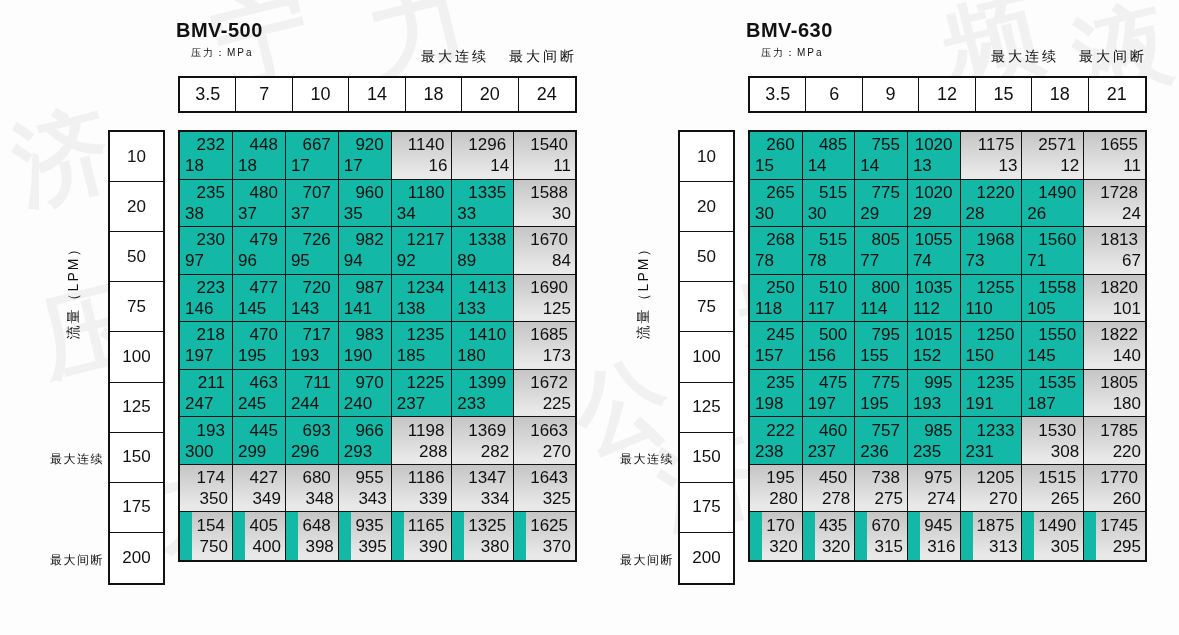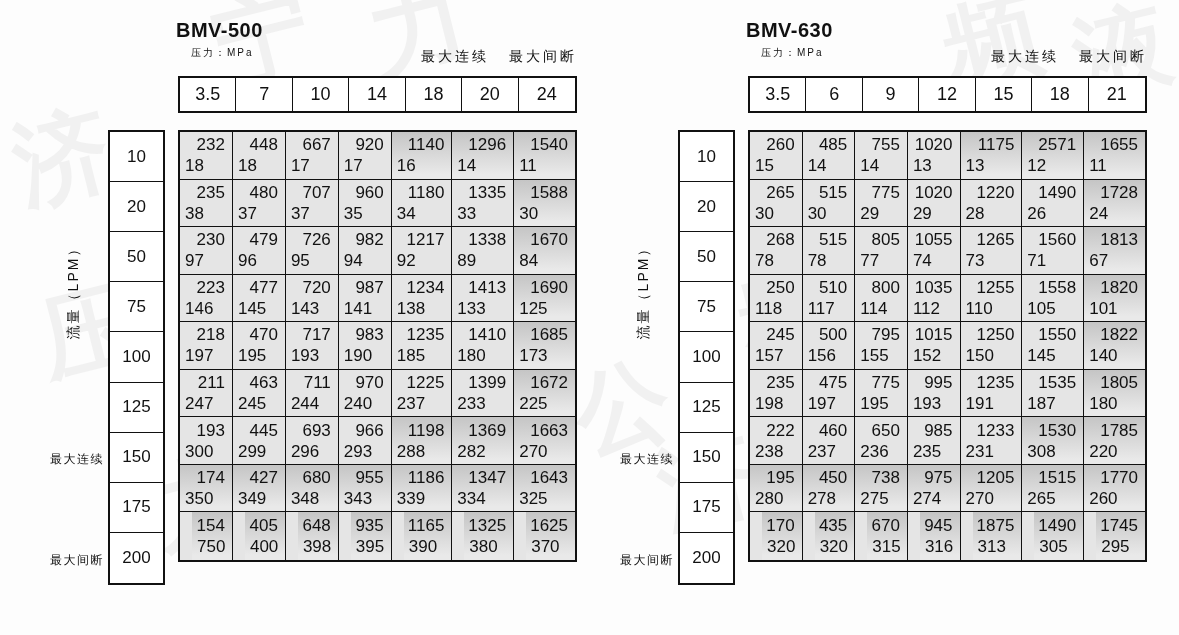--- a/index.html
+++ b/index.html
@@ -45,30 +45,30 @@
   }
   .fcell {
     border-bottom:1.5px solid #111;
     display:flex; align-items:center; justify-content:center;
     font-size:17px;
   }
   .fcell:last-child { border-bottom:none; }
   .grid {
     position:absolute; left:178px; top:130px; width:399px; height:432px;
     display:grid; grid-template-columns:repeat(7,1fr); grid-template-rows:repeat(9,1fr);
-    border:2px solid #111; box-sizing:border-box; background:#e5e5e5;
+    border:2px solid #111; box-sizing:border-box; background:#14b8a6;
   }
   .cell {
     border-right:1.5px solid #111; border-bottom:1.5px solid #111;
     display:flex; flex-direction:column; justify-content:center;
     font-size:17px; line-height:21px; padding:0 4px; box-sizing:border-box;
   }
   .cell:nth-child(7n) { border-right:none; }
   .cell:nth-last-child(-n+7) { border-bottom:none;margin-left:12px; }
-  .cell.sh { background:linear-gradient(180deg,#c5c5c5 0%,#e9e9e9 90%); }
+  .cell.sh { background:linear-gradient(180deg,#c5c5c5 0%,#e9e9e9 90%);align-items:flex-end; }
   .cell .t { text-align:right; padding-right:3px; }
   .cell .b { text-align:left; padding-left:1px; }
   .axis {
     position:absolute; left:-15px; top:280px; width:180px; height:20px;
     text-align:center; font-size:14px; letter-spacing:2px;
     transform:rotate(-90deg); transform-origin:center;
   }
   .marker {
     position:absolute; left:38px; width:66px; text-align:right;
     font-size:12px; letter-spacing:1.5px; white-space:nowrap;
@@ -478,21 +478,21 @@
         </div>
         <div class="cell">
           <div class="t">805</div>
           <div class="b">77</div>
         </div>
         <div class="cell">
           <div class="t">1055</div>
           <div class="b">74</div>
         </div>
         <div class="cell">
-          <div class="t">1265</div>
+          <div class="t">1968</div>
           <div class="b">73</div>
         </div>
         <div class="cell">
           <div class="t">1560</div>
           <div class="b">71</div>
         </div>
         <div class="cell sh">
           <div class="t">1813</div>
           <div class="b">67</div>
         </div>
@@ -582,21 +582,21 @@
         </div>
         <div class="cell">
           <div class="t">222</div>
           <div class="b">238</div>
         </div>
         <div class="cell">
           <div class="t">460</div>
           <div class="b">237</div>
         </div>
         <div class="cell">
-          <div class="t">650</div>
+          <div class="t">757</div>
           <div class="b">236</div>
         </div>
         <div class="cell">
           <div class="t">985</div>
           <div class="b">235</div>
         </div>
         <div class="cell">
           <div class="t">1233</div>
           <div class="b">231</div>
         </div>

